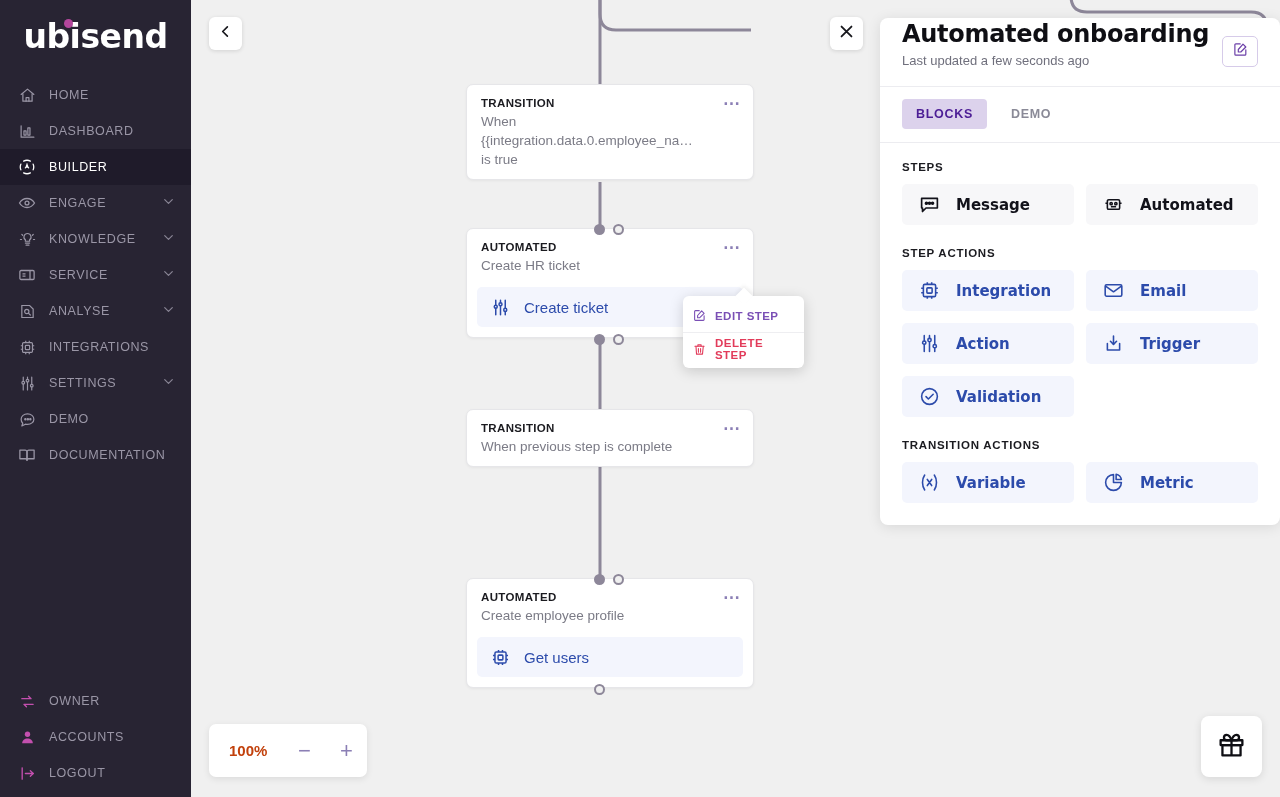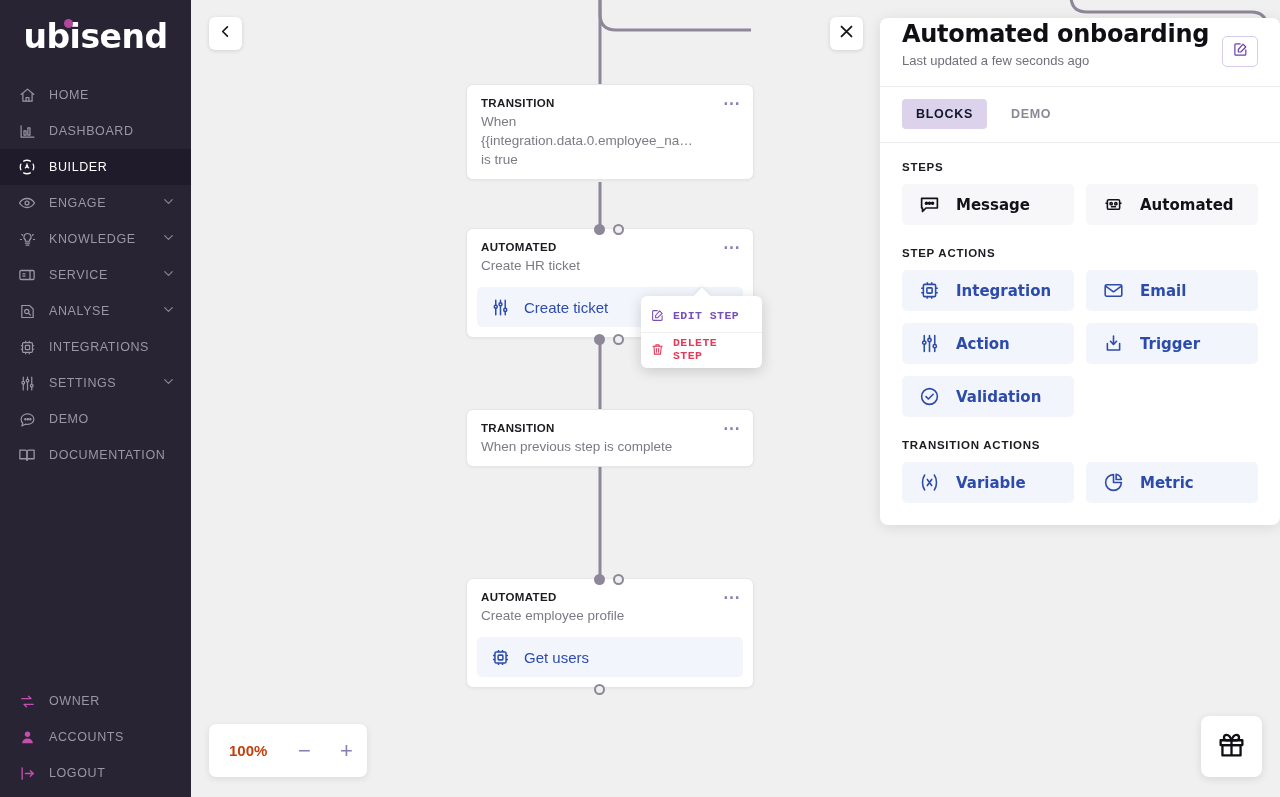--- a/index.html
+++ b/index.html
@@ -169,21 +169,21 @@
   .panel-edit {
     position: absolute; right: 22px; top: 18px; width: 36px; height: 31px;
     border: 1px solid #d6cbe9; border-radius: 5px; display: flex;
     align-items: center; justify-content: center; cursor: pointer;
   }
   .tabs { display: flex; padding: 12px 22px 13px 22px; border-bottom: 1px solid #ececf0; gap: 10px; }
   .tab {
     font-size: 12.5px; font-weight: 700; letter-spacing: 0.7px;
     padding: 8px 14px; border-radius: 4px; cursor: pointer; color: #8a8a97;
   }
-  .tab.active { background: #dcd2ec; color: #0f172a; }
+  .tab.active { background: #dcd2ec; color: #4c1d95; }
   .panel-body { padding: 18px 22px 22px 22px; }
   .sec-label {
     font-size: 11.5px; font-weight: 700; letter-spacing: 0.75px;
     color: #1b1b20; margin-bottom: 11px;
   }
   .sec-label.mt { margin-top: 22px; }
   .grid { display: grid; grid-template-columns: 1fr 1fr; gap: 12px; }
   .block {
     height: 41px; border-radius: 5px; display: flex; align-items: center;
     padding: 0 17px; font-size: 15px; font-weight: 700; cursor: pointer;
@@ -429,21 +429,21 @@
               <circle cx="18" cy="15" r="1.9"></circle>
             </svg>
           </span>
         <span>Create ticket</span>
       </div>
     </div>
 
     <div class="cdot filled" style="left:403px; top:334px;"></div>
     <div class="cdot hollow" style="left:422px; top:334px;"></div>
 
-    <div class="ctx-menu" style="left:450px; top:296px;font-family:Liberation Mono, monospace;">
+    <div class="ctx-menu" style="left:492px; top:296px;">
       <div class="ctx-item edit">
         <span class="cico">
             <svg width="13" height="13" viewBox="0 0 24 24" fill="none" stroke="#7a4fb5" stroke-width="2" stroke-linecap="round" stroke-linejoin="round">
               <path d="M20.5 12.5v7a1.5 1.5 0 0 1-1.5 1.5H4.5A1.5 1.5 0 0 1 3 19.5v-15A1.5 1.5 0 0 1 4.5 3h7"></path>
               <path d="M16 3.5 20.5 8 12.5 16H8.5v-4z"></path>
             </svg>
           </span>
         <span>EDIT STEP</span>
       </div>
       <div class="ctx-item del">

